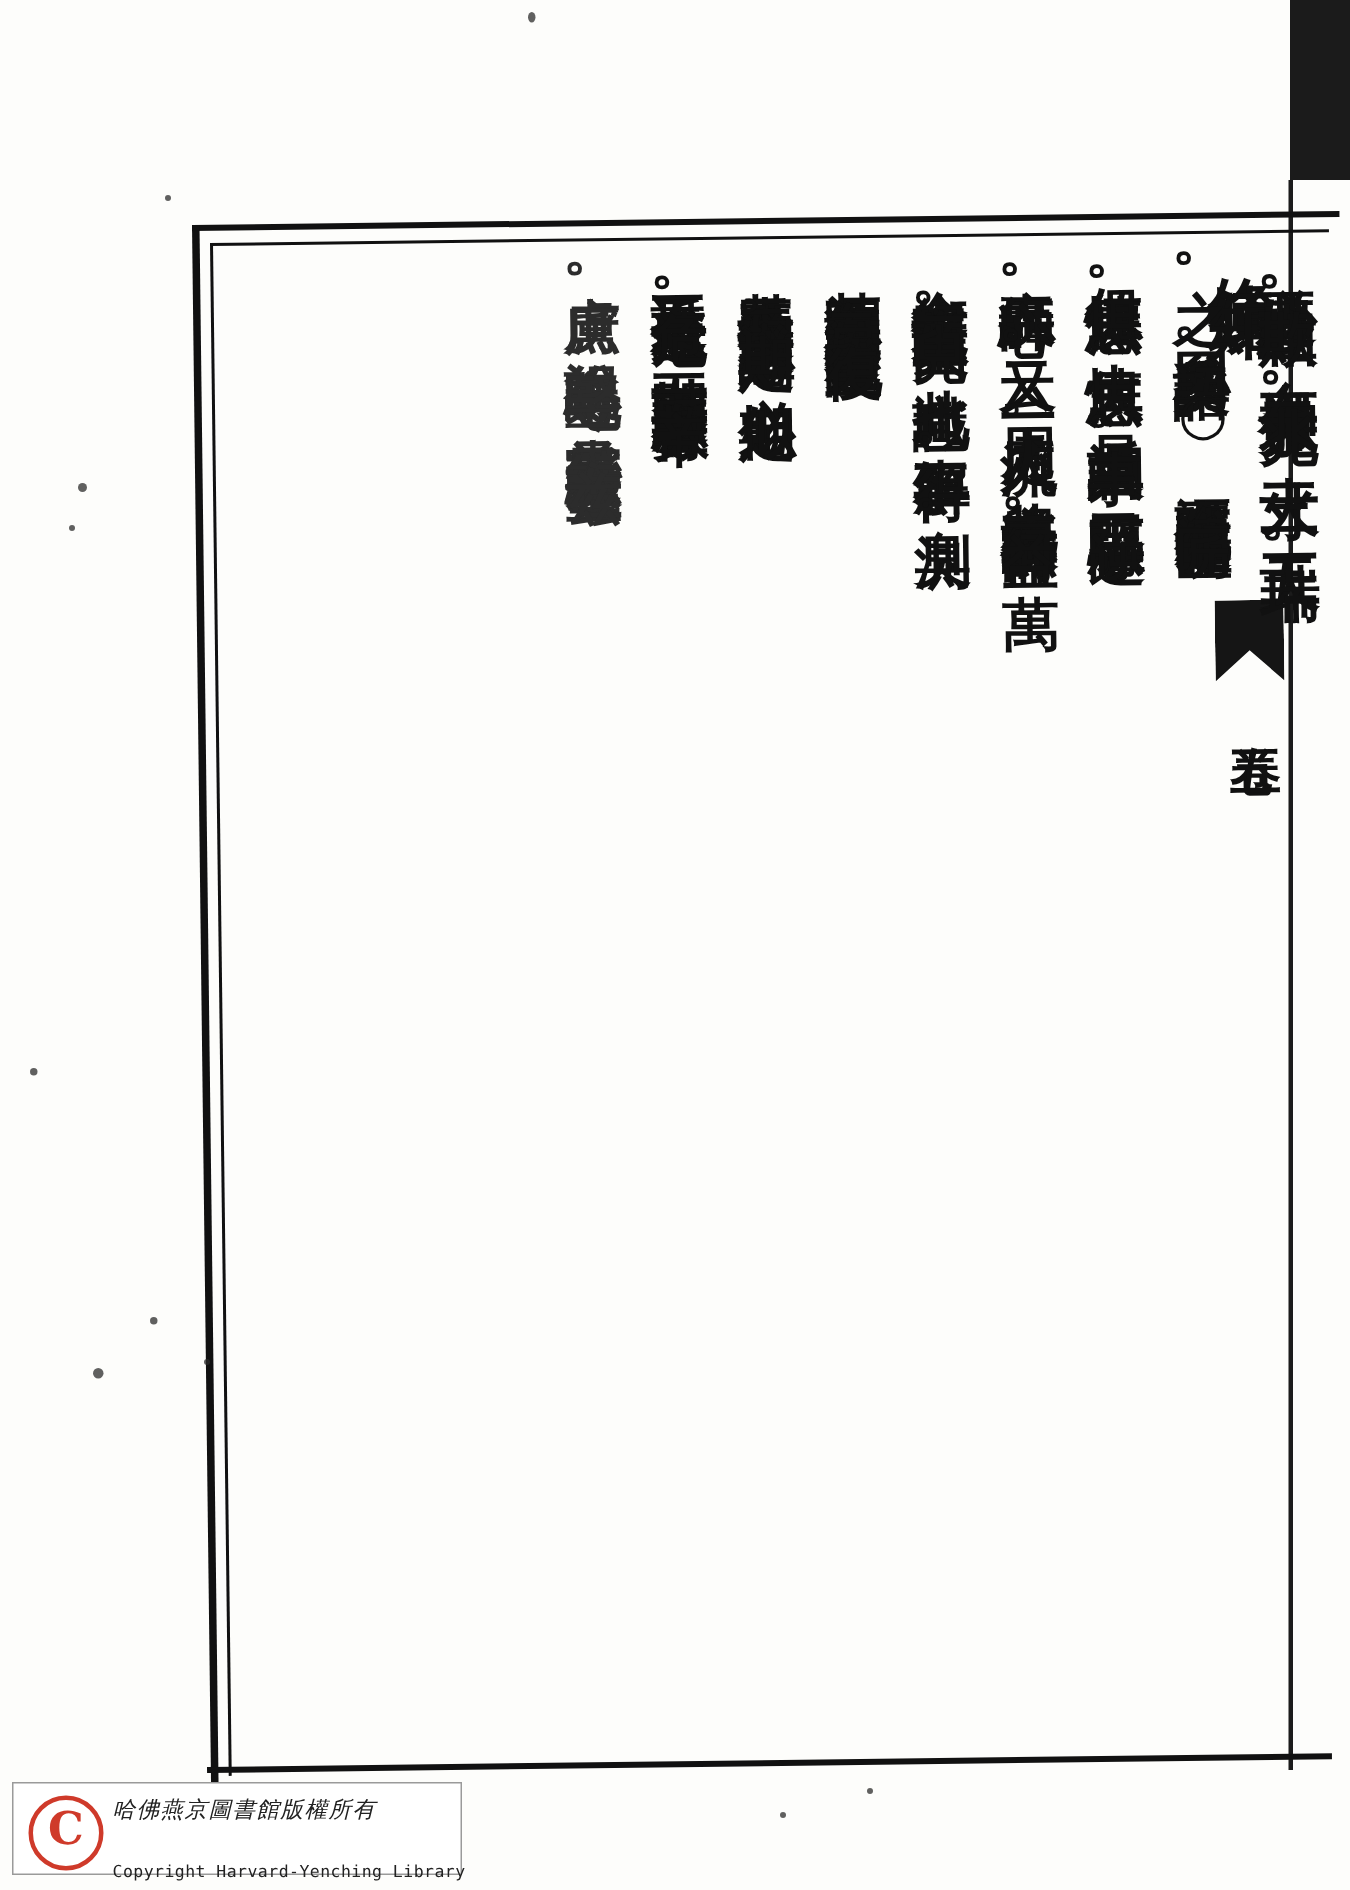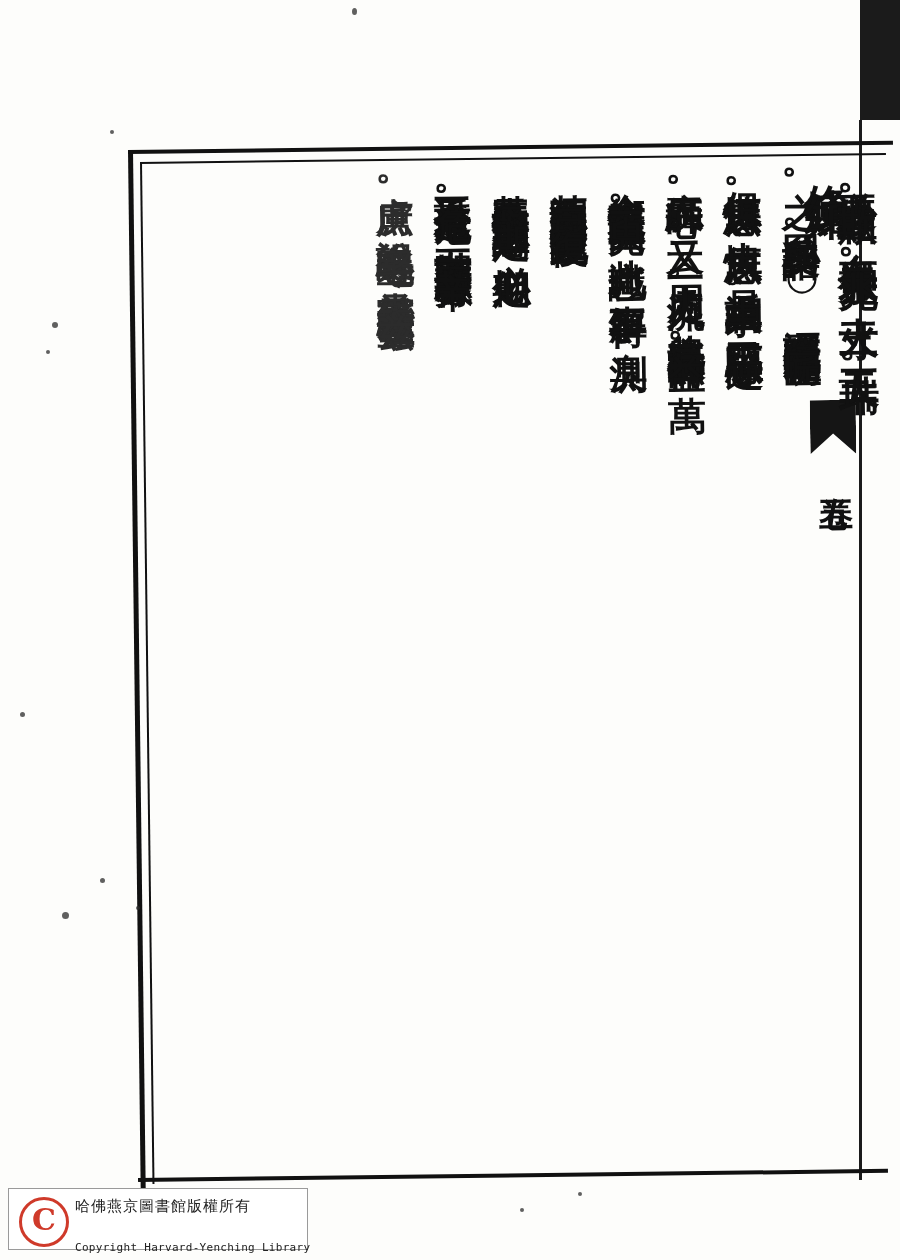--- a/index.html
+++ b/index.html
@@ -191,20 +191,21 @@
   }
   .stamp .cn {
     position: absolute;
     left: 66px;
     top: 8px;
     font-family: "DejaVu Sans", sans-serif;
     font-size: 15px;
     color: #222;
     letter-spacing: 1px;
     white-space: nowrap;
+    font-style: italic;
   }
   .stamp .en {
     position: absolute;
     left: 66px;
     top: 52px;
     font-family: "DejaVu Sans Mono", monospace;
     font-size: 11px;
     color: #222;
     letter-spacing: 0.3px;
     white-space: nowrap;

